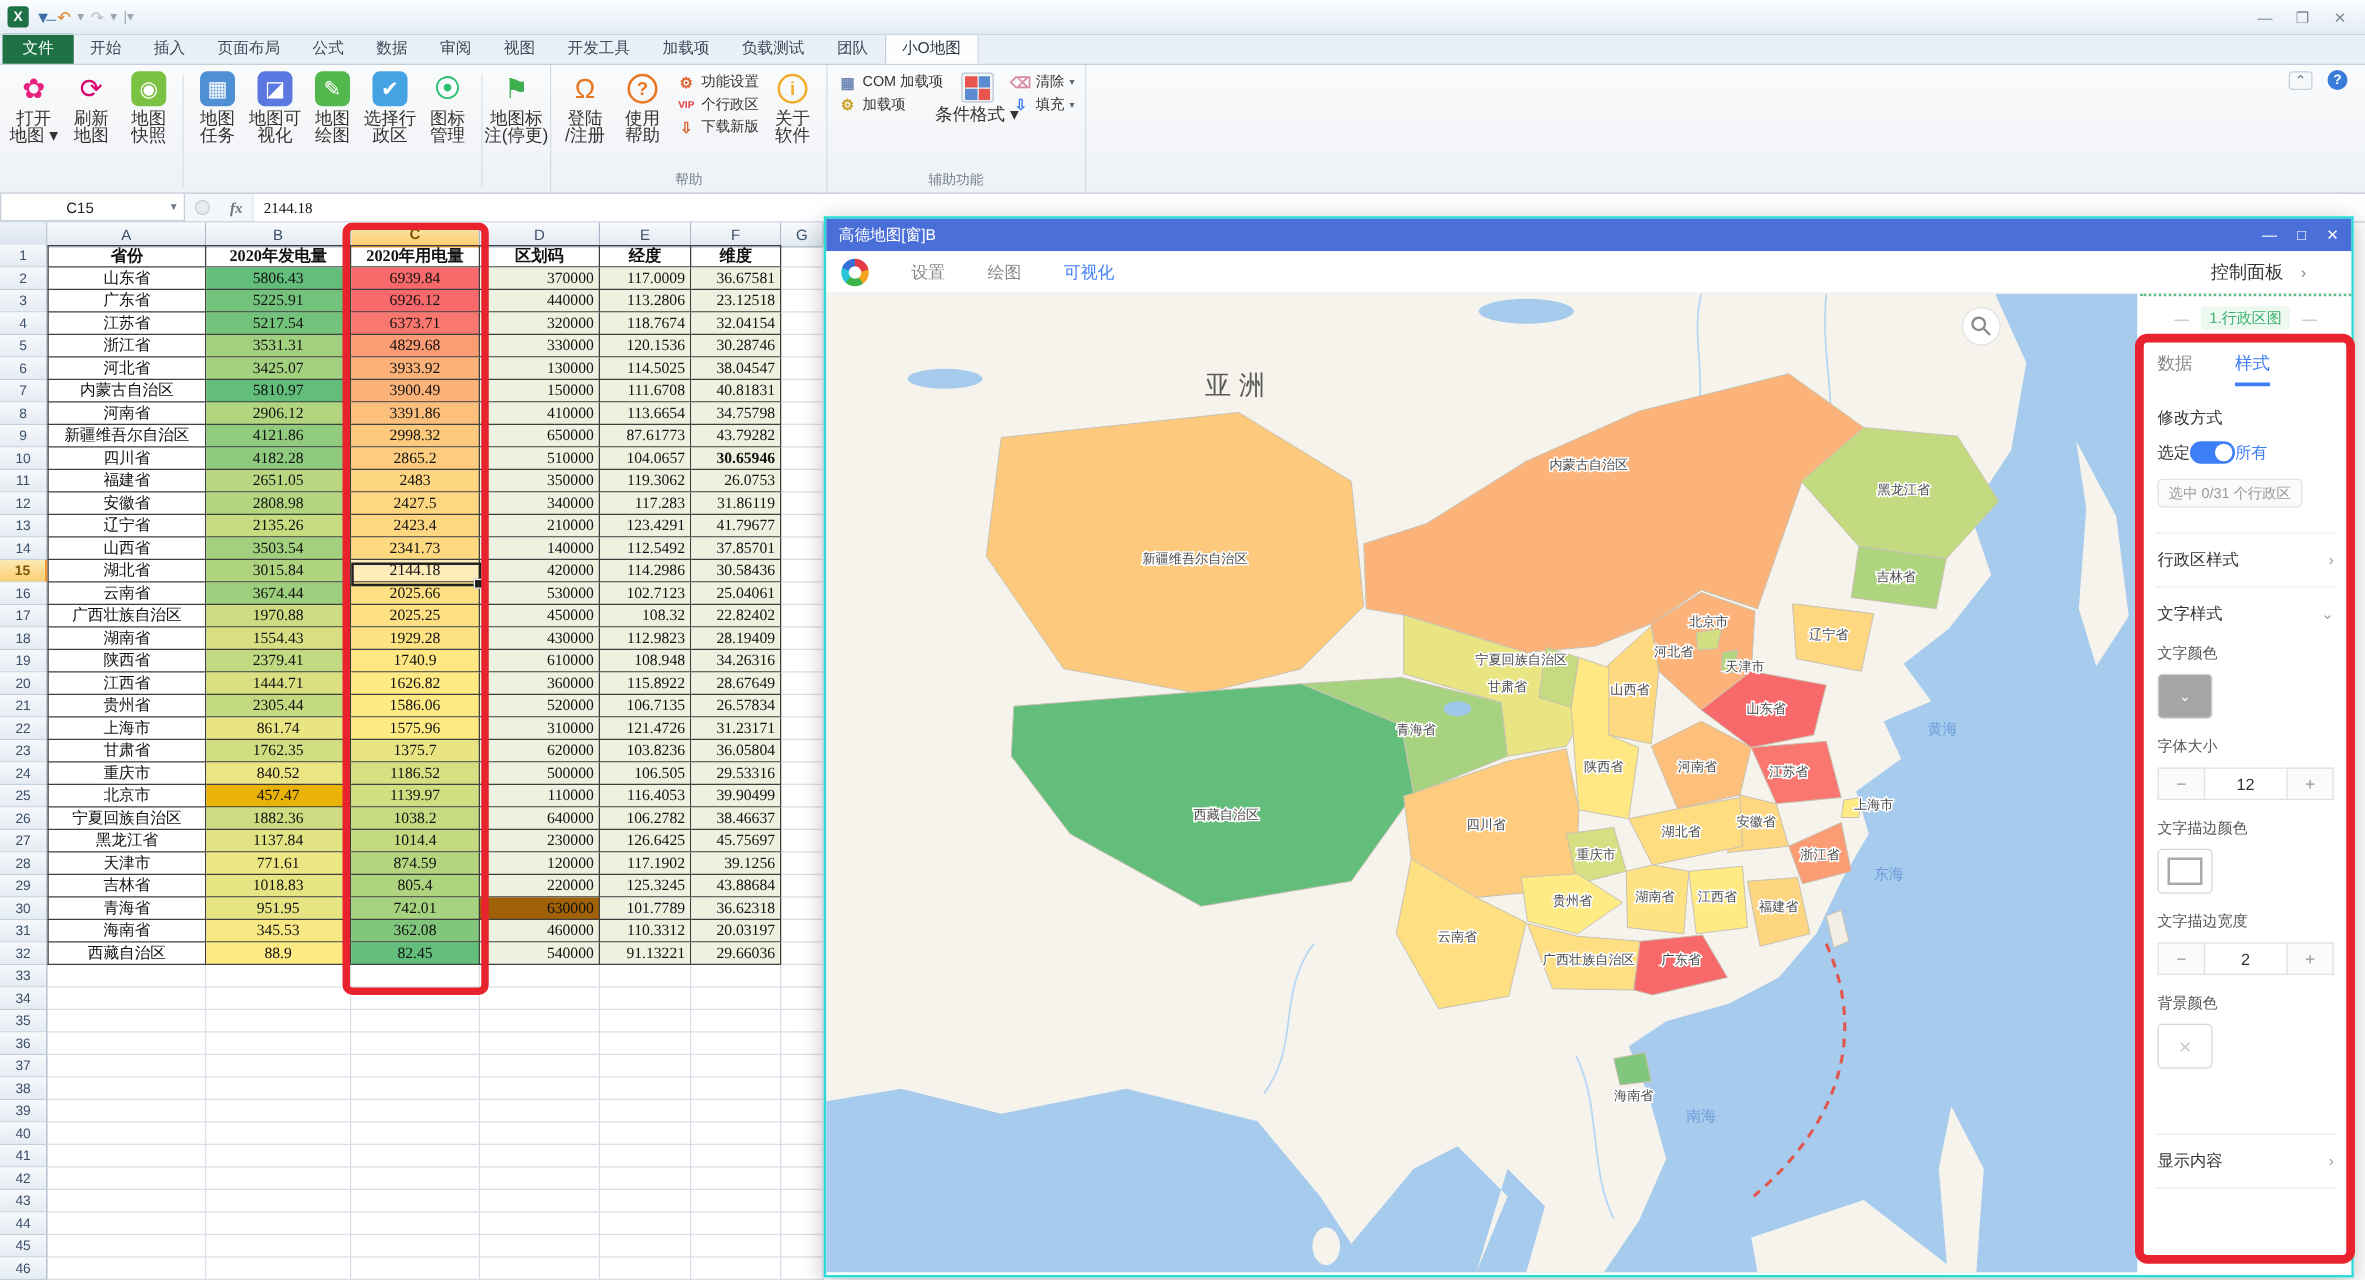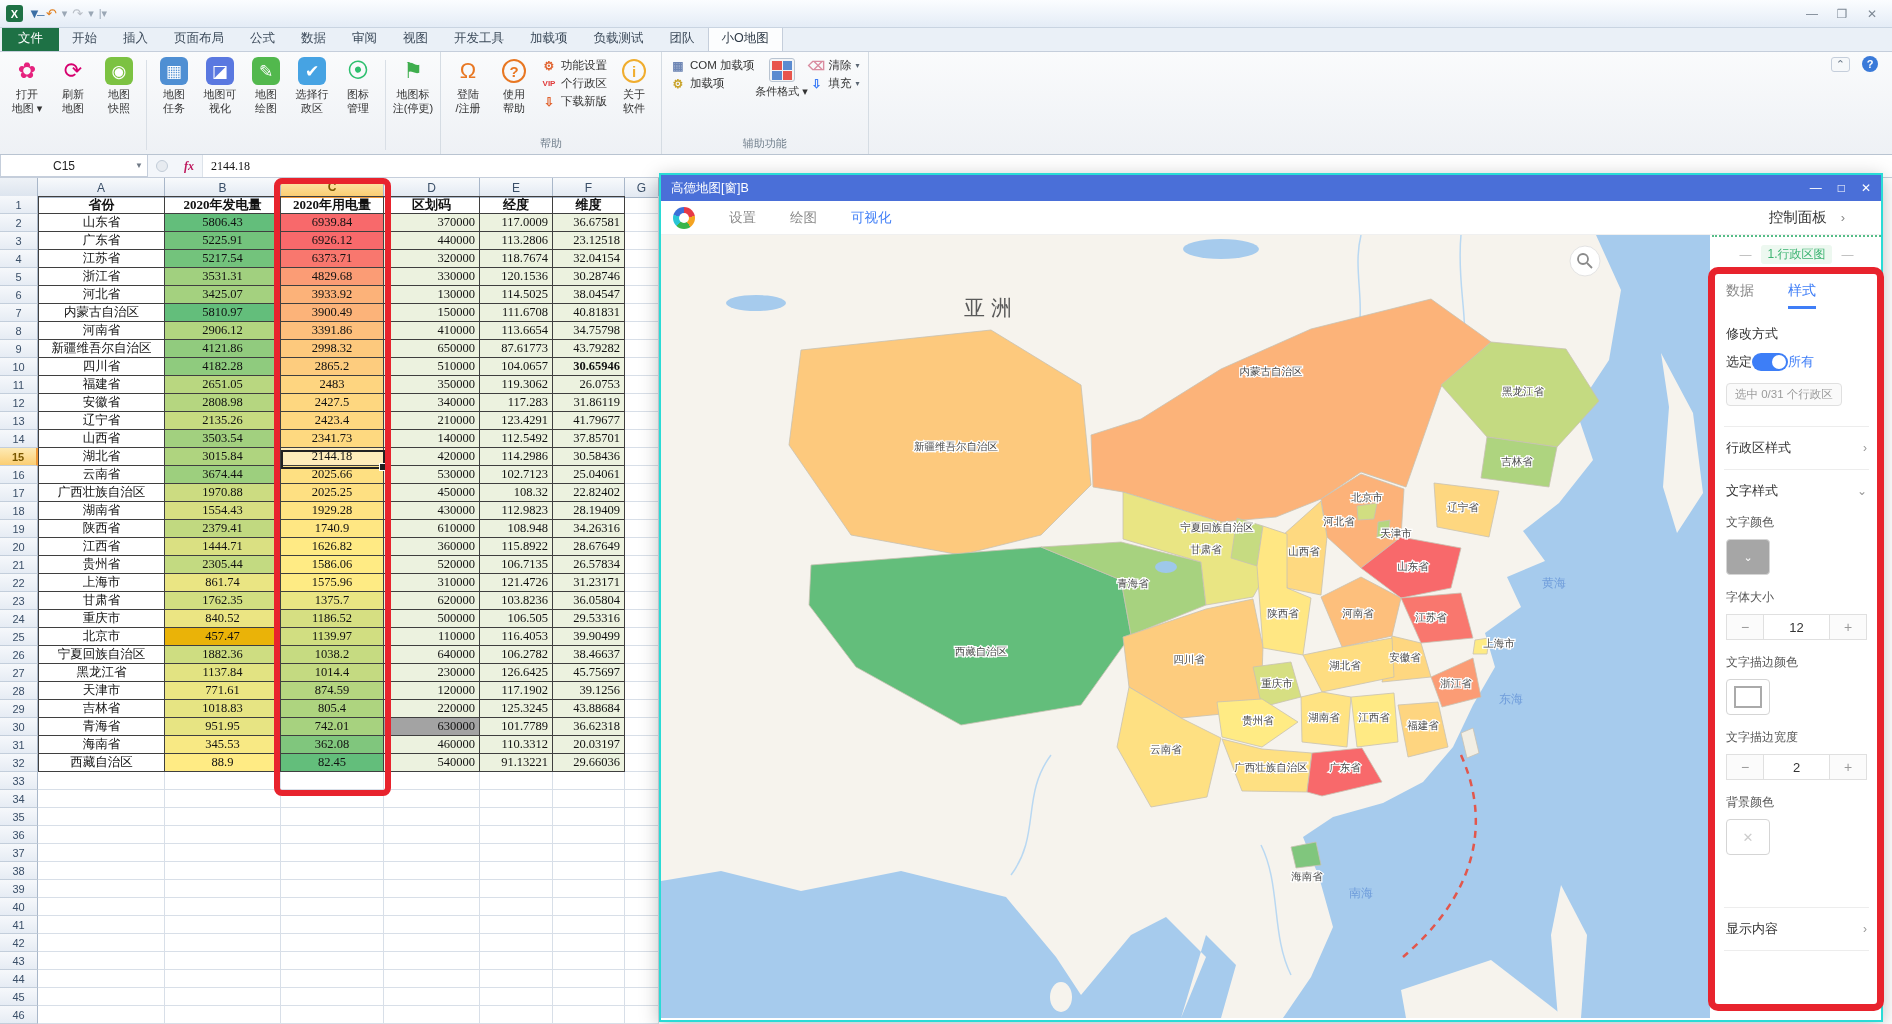--- a/index.html
+++ b/index.html
@@ -20,21 +20,21 @@
   .tabstrip{height:24px;background:#eaf0f7;display:flex;align-items:flex-end;padding-left:2px;border-bottom:1px solid #c5cedb}
   .tab{font-size:12.5px;color:#3c4a5a;padding:3px 13px 4px;cursor:default}
   .tab.file{background:#1e7145;color:#fff;border-radius:2px 2px 0 0;padding:4px 16px}
   .tab.active{background:#fcfdfe;border:1px solid #c5cedb;border-bottom:none;border-radius:2px 2px 0 0;color:#2c3845}
   
   .ribbon{height:103px;background:linear-gradient(#fafbfc,#eef1f5);border-bottom:1px solid #b9c4d1;display:flex;position:relative}
   .rgroup{display:flex;flex-direction:column;border-right:1px solid #d5dce3;padding:4px 4px 0}
   .ritems{display:flex;flex:1;align-items:flex-start}
   .rlabel{text-align:center;font-size:11px;color:#74828f;padding:2px 0 3px}
   .rbtn{display:flex;flex-direction:column;align-items:center;width:44px;margin:0 1px;cursor:default}
-  .rbtn .cap{font-size:11px;color:#333;text-align:center;line-height:14px;white-space:pre}
+  .rbtn .cap{font-size:14px;color:#333;text-align:center;line-height:14px;white-space:pre}
   .icon{width:28px;height:28px;display:flex;align-items:center;justify-content:center;font-size:22px;margin:1px 0 2px}
   .icon.boxed{border-radius:6px;color:#fff;font-size:17px}
   .icon.ring{border:2px solid currentColor;border-radius:50%;width:24px;height:24px;font-size:15px;font-weight:bold;margin:3px 0 4px}
   .rsep{width:1px;background:#d9dfe6;margin:4px 4px;align-self:stretch}
   .rstack{display:flex;flex-direction:column;justify-content:flex-start;gap:3px;padding:2px 4px}
   .srow{display:flex;align-items:center;gap:4px;font-size:11.5px;color:#333;white-space:nowrap}
   .sic{width:16px;height:14px;display:flex;align-items:center;justify-content:center;font-size:12px;font-weight:bold}
   .dd{font-size:8px;color:#5a6673}
   .cfgrid{width:26px;height:24px;margin:2px 0;background:
     linear-gradient(#e8554d,#e8554d) 2px 2px/10px 9px no-repeat,
@@ -42,21 +42,21 @@
     linear-gradient(#5b8bd0,#5b8bd0) 2px 12px/10px 9px no-repeat,
     linear-gradient(#e8554d,#e8554d) 13px 12px/9px 9px no-repeat,#f3f5f7;border:1px solid #b9c4d1;border-radius:3px}
   .ribbon-right{position:absolute;right:14px;top:4px;display:flex;gap:12px;align-items:center}
   .chev{color:#6b7988;font-size:11px;border:1px solid #c5cedb;border-radius:3px;padding:0 4px;background:#f6f8fa}
   .helpq{width:16px;height:16px;border-radius:50%;background:#3a7ad9;color:#fff;font-size:11px;font-weight:bold;display:flex;align-items:center;justify-content:center}
   
   .fbar{height:23px;background:#f3f6fa;border-bottom:1px solid #c5cedb;display:flex;align-items:stretch;font-size:12px}
   .namebox{width:148px;background:#fff;border:1px solid #c5cedb;border-top:none;display:flex;align-items:center;padding-left:52px;color:#222;position:relative}
   .namebox .nb-dd{position:absolute;right:4px;font-size:8px;color:#707a86}
   .fx-circle{width:12px;height:12px;border-radius:50%;background:#e7ebf0;border:1px solid #c2ccd8;margin:auto 8px}
-  .fxlbl{font-style:italic;font-family:"Liberation Serif",serif;color:#be185d;font-weight:bold;display:flex;align-items:center;padding:0 8px;border-right:1px solid #dde3ea}
+  .fxlbl{font-style:italic;font-family:"Liberation Serif",serif;color:#737373;font-weight:bold;display:flex;align-items:center;padding:0 8px;border-right:1px solid #dde3ea}
   .fval{display:flex;align-items:center;background:#fff;flex:1;padding-left:8px;font-family:"Liberation Serif",serif;color:#111}
   
   .sheetwrap{position:relative;height:846px;overflow:hidden}
   .grid{display:grid;grid-template-columns:38px 127px 116px 103px 96px 73px 72px 34px;grid-auto-rows:18px}
   .grid > div{overflow:hidden;white-space:nowrap}
   .ch{height:20px;background:linear-gradient(#f8fafc,#e2e9f2);border-right:1px solid #a9b7c9;border-bottom:1px solid #a9b7c9;color:#3a4f68;font-size:12px;display:flex;align-items:center;justify-content:center}
   .ch.corner{background:linear-gradient(#eef2f7,#dce4ee)}
   .ch.selc{background:linear-gradient(#fdeab4,#fbce73);border-bottom:2px solid #ef9a3a;color:#7a5800;font-weight:bold}
   .rn{background:linear-gradient(#f6f8fb,#e6ecf4);border-right:1px solid #a9b7c9;border-bottom:1px solid #c3cedb;color:#3a4f68;font-size:11px;display:flex;align-items:center;justify-content:center}
   .rn.selr{background:linear-gradient(#fdeab4,#fbce73);color:#7a5800;font-weight:bold;border-right:2px solid #ef9a3a}
@@ -527,21 +527,21 @@
       <div class="cell t" style="background: rgb(230, 228, 131);">1018.83</div>
       <div class="cell t" style="background: rgb(174, 212, 127);">805.4</div>
       <div class="cell t num" style="background: rgb(236, 242, 223);">220000</div>
       <div class="cell t num" style="background: rgb(236, 242, 223);">125.3245</div>
       <div class="cell t num" style="background: rgb(236, 242, 223);">43.88684</div>
       <div class="cell g"></div>
       <div class="rn">30</div>
       <div class="cell t fc">青海省</div>
       <div class="cell t" style="background: rgb(231, 228, 131);">951.95</div>
       <div class="cell t" style="background: rgb(167, 210, 127);">742.01</div>
-      <div class="cell t num" style="background: #a3a3a3; font-family: Liberation Serif, serif;">630000</div>
+      <div class="cell t num" style="background: #a16207; font-family: Liberation Serif, serif;">630000</div>
       <div class="cell t num" style="background: rgb(236, 242, 223);">101.7789</div>
       <div class="cell t num" style="background: rgb(236, 242, 223);">36.62318</div>
       <div class="cell g"></div>
       <div class="rn">31</div>
       <div class="cell t fc">海南省</div>
       <div class="cell t" style="background: rgb(248, 233, 132);">345.53</div>
       <div class="cell t" style="background: rgb(128, 198, 125);">362.08</div>
       <div class="cell t num" style="background: rgb(236, 242, 223);">460000</div>
       <div class="cell t num" style="background: rgb(236, 242, 223);">110.3312</div>
       <div class="cell t num" style="background: rgb(236, 242, 223);">20.03197</div>

